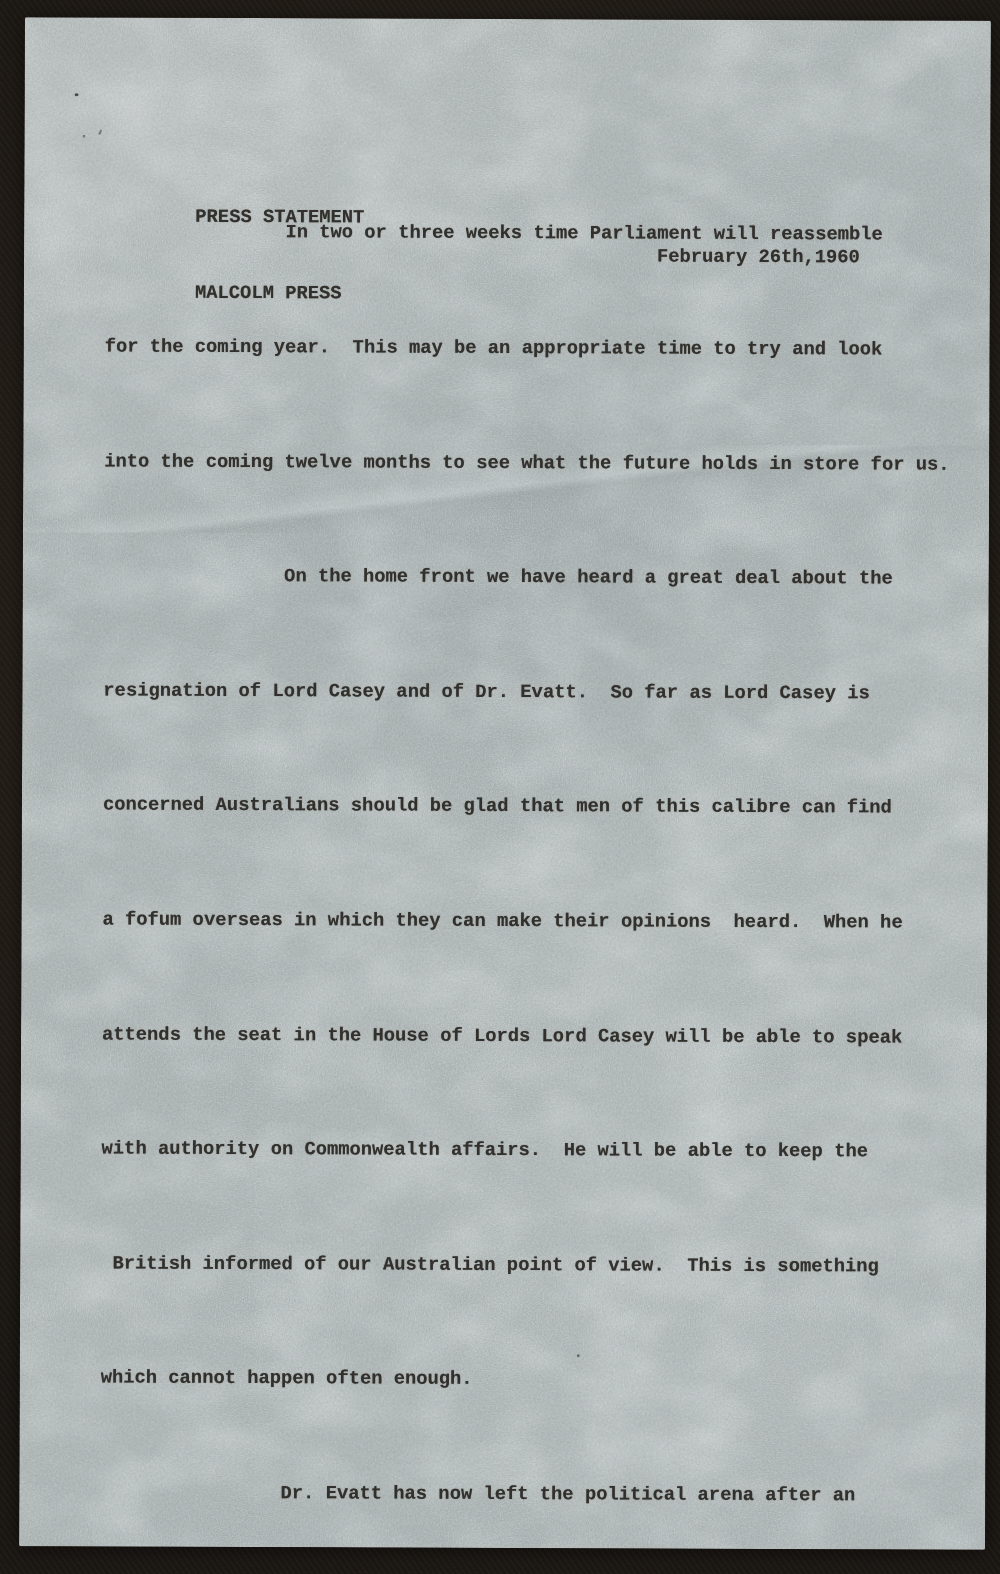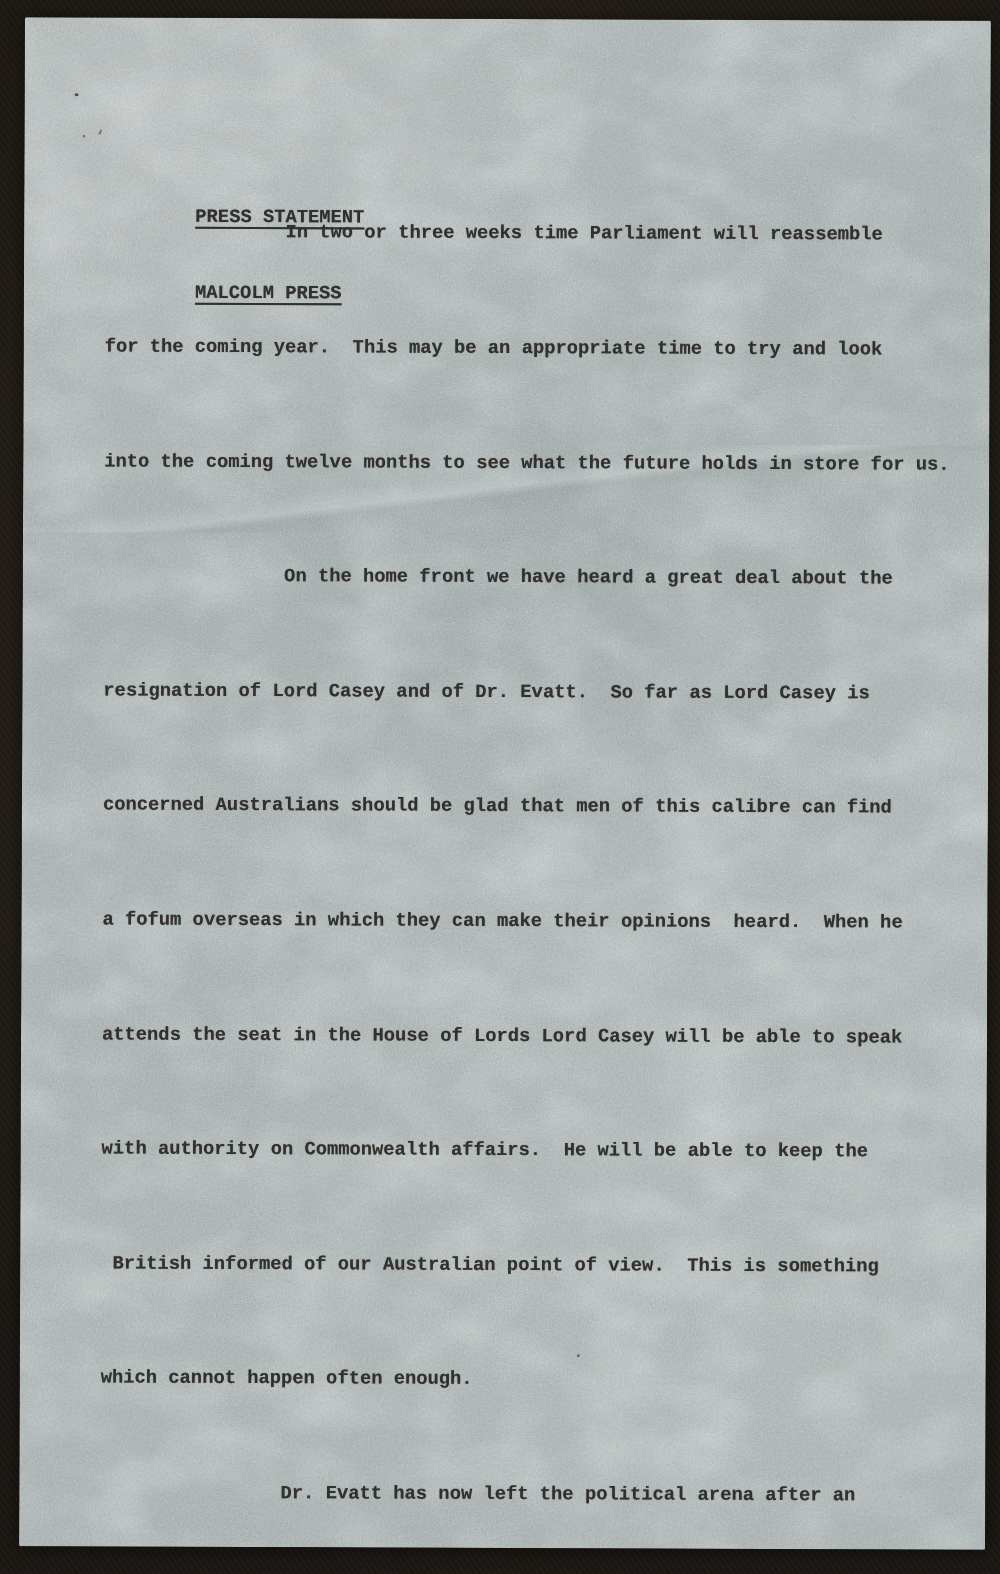--- a/index.html
+++ b/index.html
@@ -47,21 +47,20 @@
   }
   .speck{position:absolute;width:4px;height:3px;background:#2c2a26;border-radius:50%;opacity:0.8;}
   .speck.s1{left:50px;top:76px;}
   .speck.s2{left:557px;top:1335px;width:3px;height:3px;opacity:0.55;}
   .header{
     position:absolute;left:81px;top:28px;
     white-space:pre;line-height:38px;
   }
   .hline{height:38px;position:relative;}
   .underlined{
-    text-decoration:underline;
     text-decoration-thickness:2px;
     text-underline-offset:4.5px;
   }
   .stray{
     position:absolute;left:-26px;top:-3px;
     opacity:0.5;font-size:15px;letter-spacing:-1px;
   }
   .date{position:absolute;left:552px;top:0;}
   .doc-body{
     position:absolute;left:81px;top:119px;
@@ -99,20 +98,21 @@
     <div class="speck s1"></div>
     <div class="speck s2"></div>
 
     <div class="header">
       <div class="hline">
         <span class="stray">· ‘</span>
         <span class="underlined">PRESS STATEMENT</span>
       </div>
       <div class="hline">
         <span class="underlined">MALCOLM PRESS</span>
+        <span class="date">February 26th,1960</span>
       </div>
     </div>
 
     <div class="doc-body">
       <div class="line">                In two or three weeks time Parliament will reassemble</div>
       <div class="line">for the coming year.  This may be an appropriate time to try and look</div>
       <div class="line">into the coming twelve months to see what the future holds in store for us.</div>
       <div class="line">                On the home front we have heard a great deal about the</div>
       <div class="line">resignation of Lord Casey and of Dr. Evatt.  So far as Lord Casey is</div>
       <div class="line">concerned Australians should be glad that men of this calibre can find</div>

